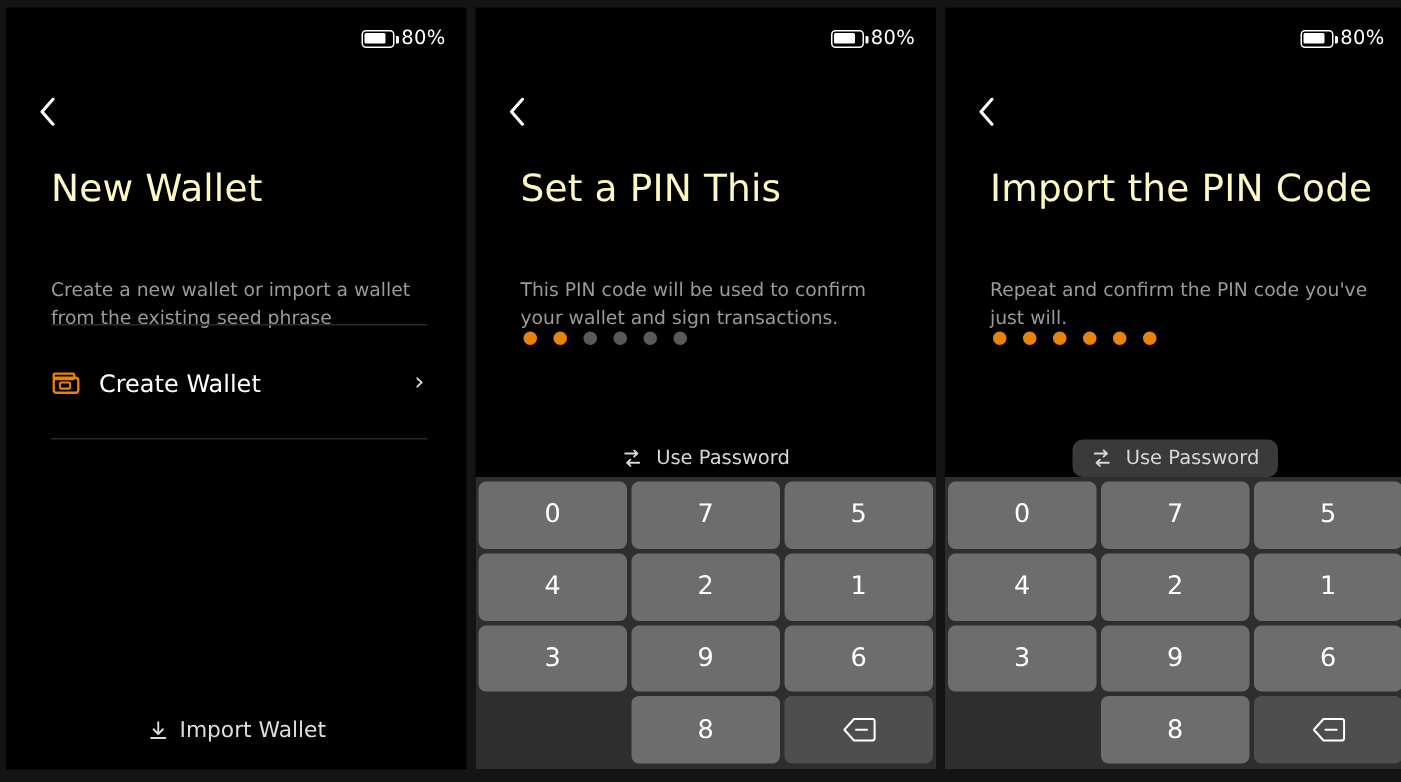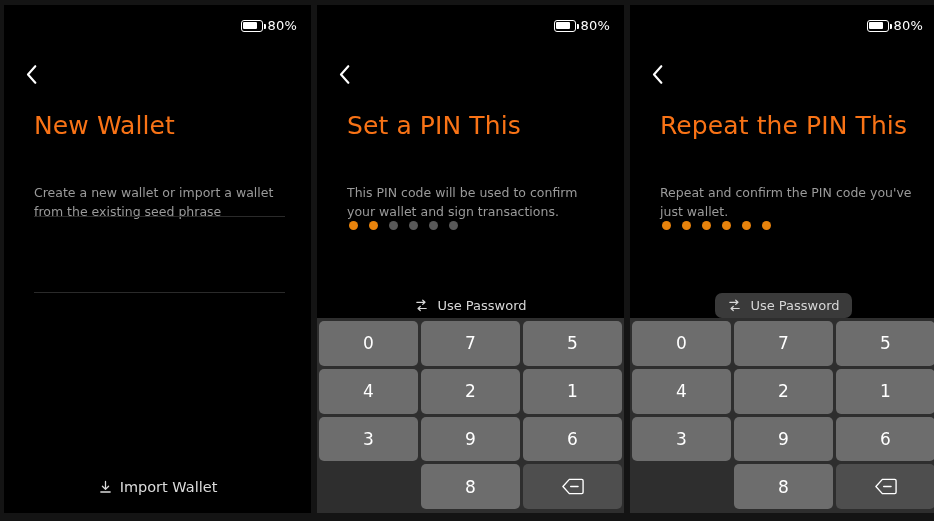--- a/index.html
+++ b/index.html
@@ -95,21 +95,21 @@
     align-items: center;
     justify-content: flex-start;
     cursor: pointer;
   }
   .backbtn svg { display: block; }
 
   .title {
     position: absolute;
     left: 30px;
     top: 106px;
-    color: #f97316;
+    color: #fef9c3;
     font-size: 25px;
     font-weight: 400;
     letter-spacing: 0.1px;
     white-space: nowrap;
   }
   .subtitle {
     position: absolute;
     left: 30px;
     top: 146px;
     width: 262px;
@@ -262,20 +262,29 @@
       <svg width="11" height="19" viewBox="0 0 11 19">
         <path d="M9.3 1.2 L2 9.5 L9.3 17.8" fill="none" stroke="#ffffff" stroke-width="2.1" stroke-linecap="round" stroke-linejoin="round"></path>
       </svg>
     </div>
 
     <div class="title">New Wallet</div>
     <div class="subtitle">Create a new wallet or import a wallet from the existing seed phrase</div>
 
     <div class="divider d1"></div>
 
+    <div class="listrow">
+      <svg class="wallet-ic" viewBox="0 0 22 22">
+        <rect x="2" y="4.5" width="15" height="4" rx="1" fill="none" stroke="#e8830c" stroke-width="1.7"></rect>
+        <rect x="2" y="7.5" width="18" height="11" rx="2" fill="none" stroke="#e8830c" stroke-width="1.7"></rect>
+        <rect x="6.5" y="11" width="7.5" height="4.5" rx="1" fill="none" stroke="#e8830c" stroke-width="1.5"></rect>
+      </svg>
+      <span class="lbl">Create Wallet</span>
+      <span class="chev">›</span>
+    </div>
 
     <div class="divider d2"></div>
 
     <div class="importrow">
       <svg width="15" height="15" viewBox="0 0 16 16">
         <path d="M8 1.5 L8 9.5 M4.7 6.6 L8 10 L11.3 6.6" fill="none" stroke="#dcdcdc" stroke-width="1.35" stroke-linecap="round" stroke-linejoin="round"></path>
         <path d="M3 12.8 L13 12.8" fill="none" stroke="#dcdcdc" stroke-width="1.35" stroke-linecap="round"></path>
       </svg>
       <span class="lbl">Import Wallet</span>
     </div>
@@ -370,22 +379,22 @@
           </span>
         <span>80%</span>
       </div>
 
       <div class="backbtn">
         <svg width="11" height="19" viewBox="0 0 11 19">
           <path d="M9.3 1.2 L2 9.5 L9.3 17.8" fill="none" stroke="#ffffff" stroke-width="2.1" stroke-linecap="round" stroke-linejoin="round"></path>
         </svg>
       </div>
 
-      <div class="title">Repeat the PIN This</div>
-      <div class="subtitle">Repeat and confirm the PIN code you've just wallet.</div>
+      <div class="title">Import the PIN Code</div>
+      <div class="subtitle">Repeat and confirm the PIN code you've just will.</div>
 
       <div class="dots">
           <span class="dot on"></span>
           <span class="dot on"></span>
           <span class="dot on"></span>
           <span class="dot on"></span>
           <span class="dot on"></span>
           <span class="dot on"></span>
         </div>
 

